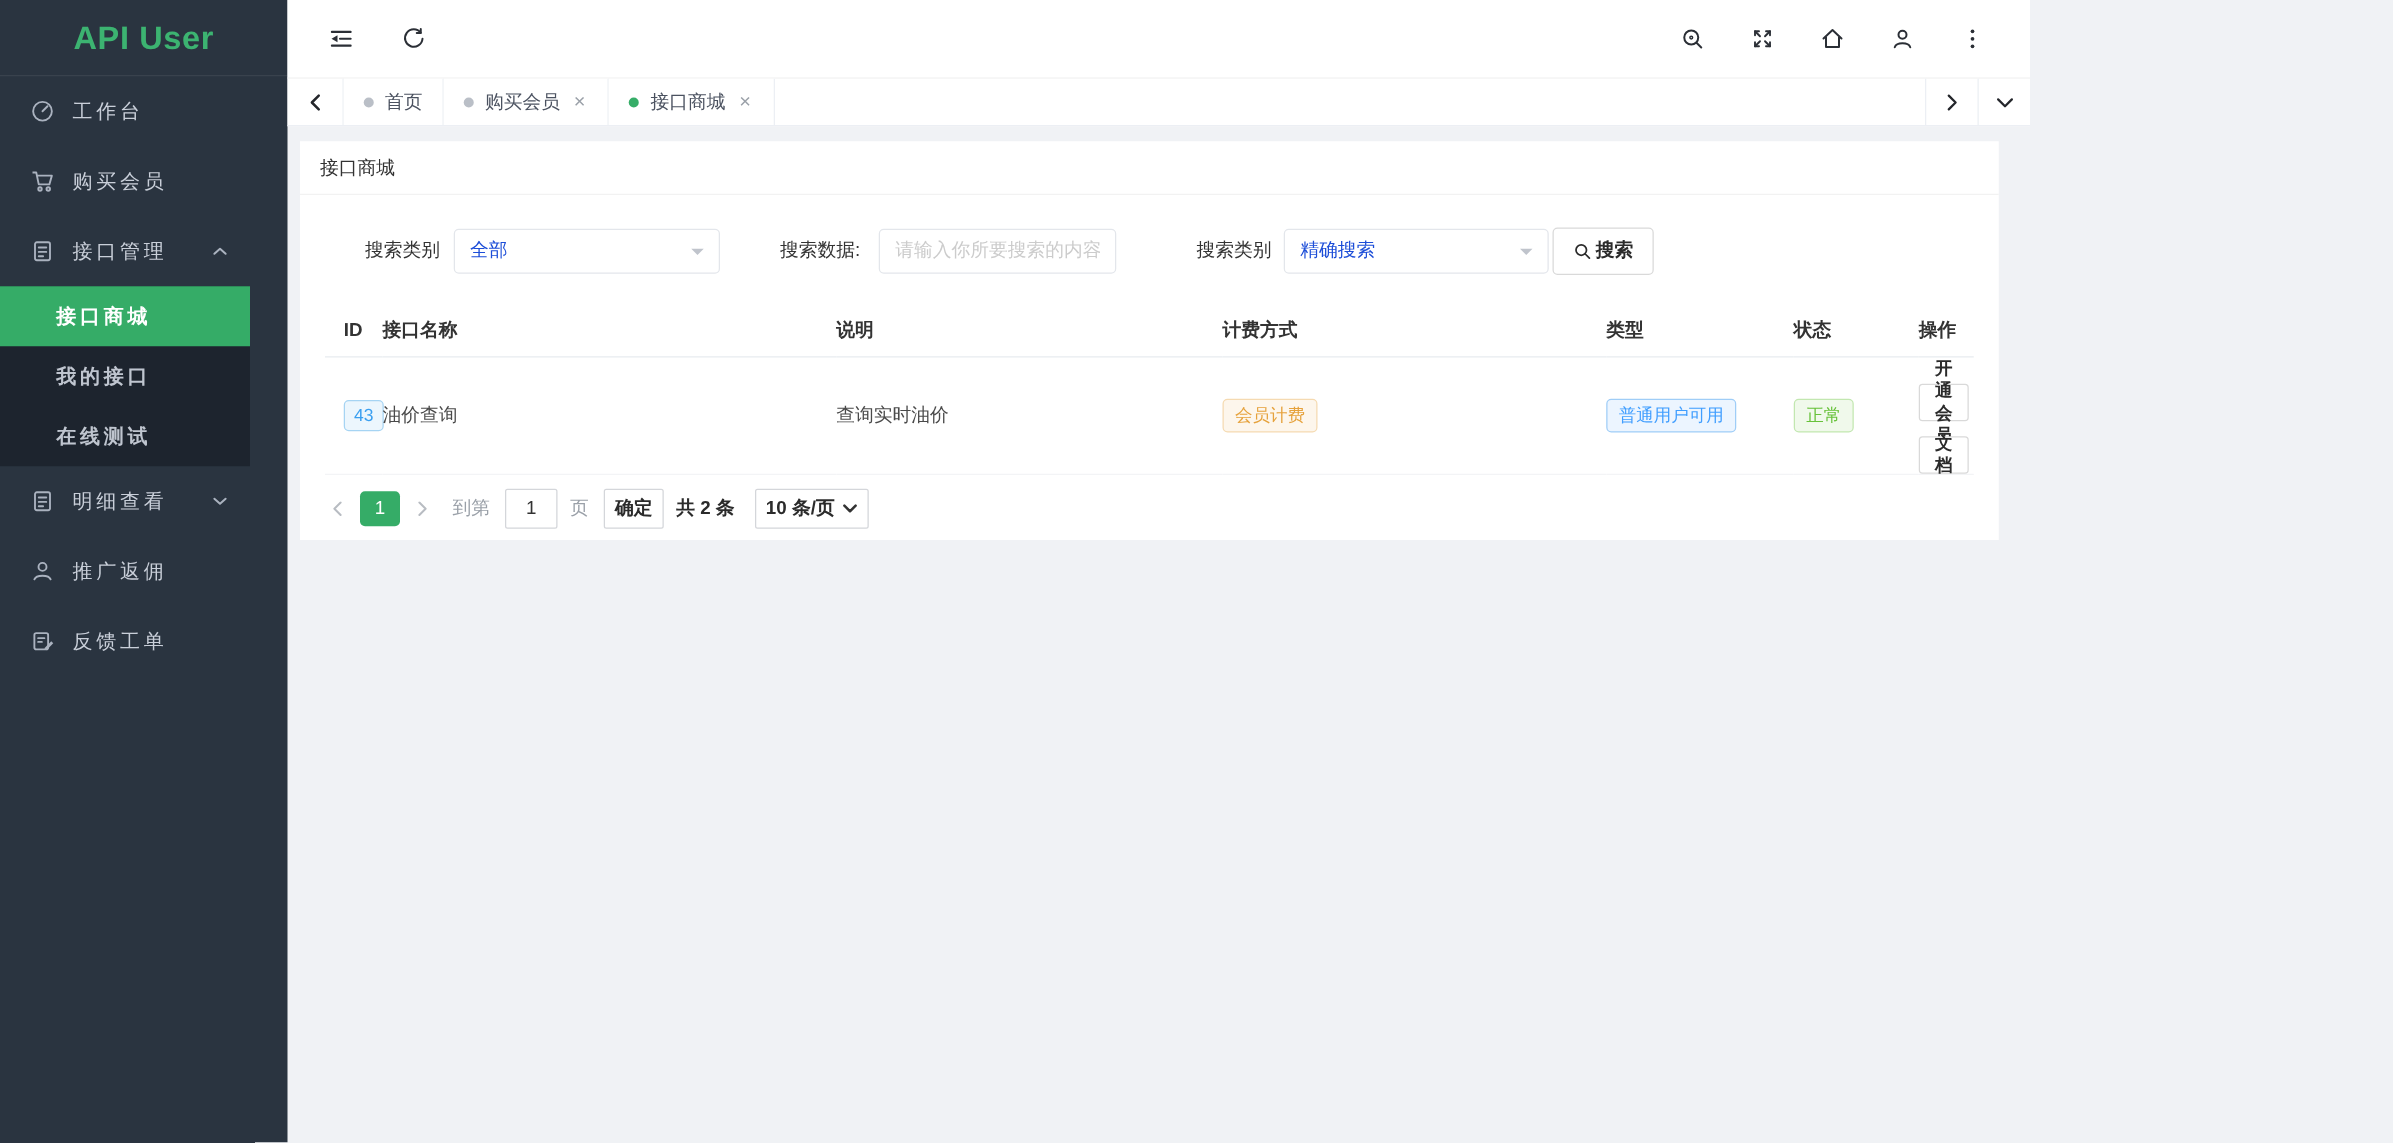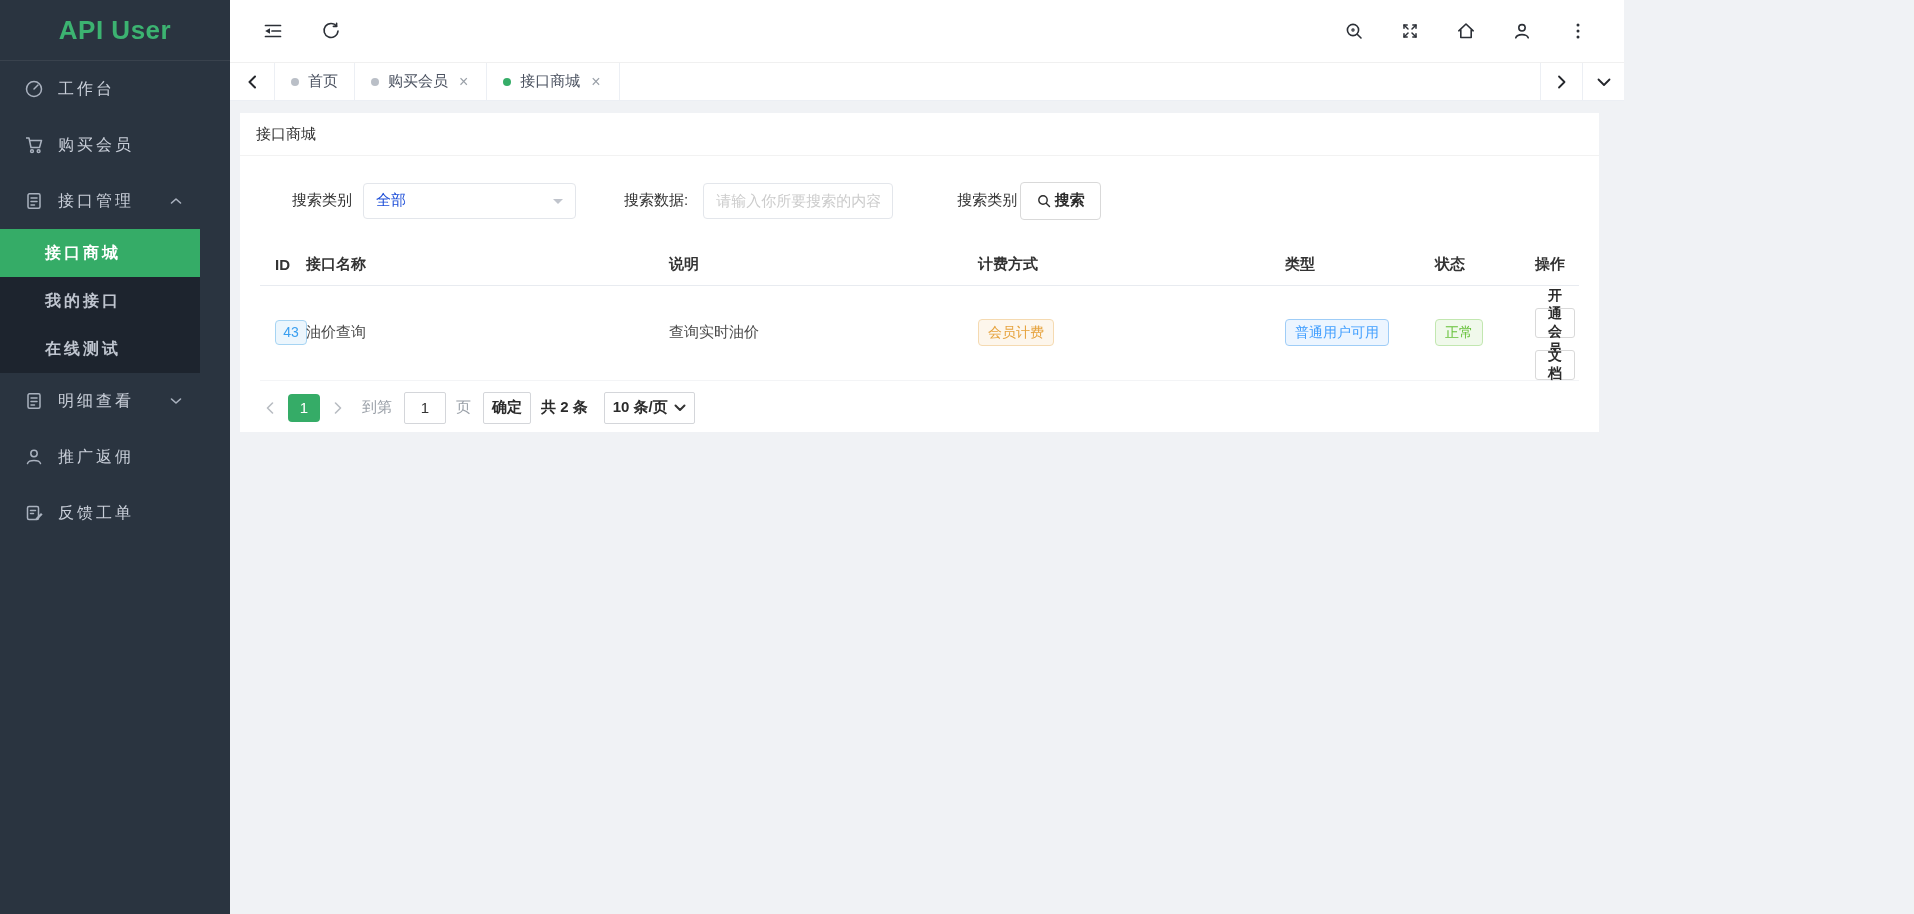--- a/index.html
+++ b/index.html
@@ -283,20 +283,24 @@
           <span class="f-label">搜索类别</span>
           <div class="select" style="width:213px; margin-left:11px;">
             <span>全部</span>
             <span class="caret"></span>
           </div>
 
           <span class="f-label" style="margin-left:48px;">搜索数据:</span>
           <input class="text-input" style="margin-left: 15px;" placeholder="请输入你所要搜索的内容!">
 
           <span class="f-label" style="margin-left:64px;">搜索类别</span>
+          <div class="select" style="width:212px; margin-left:10px;">
+            <span>精确搜索</span>
+            <span class="caret"></span>
+          </div>
 
           <button class="search-btn" style="margin-left:3px;">
             <span style="display:flex;">
               <svg viewBox="0 0 14 14" width="14" height="14" fill="none" stroke="currentColor" stroke-width="1.4">
                   <circle cx="6" cy="6" r="4.2"></circle>
                   <path d="M9.2 9.2 L12.5 12.5" stroke-linecap="round"></path>
                 </svg>
             </span>
             <span>搜索</span>
           </button>

